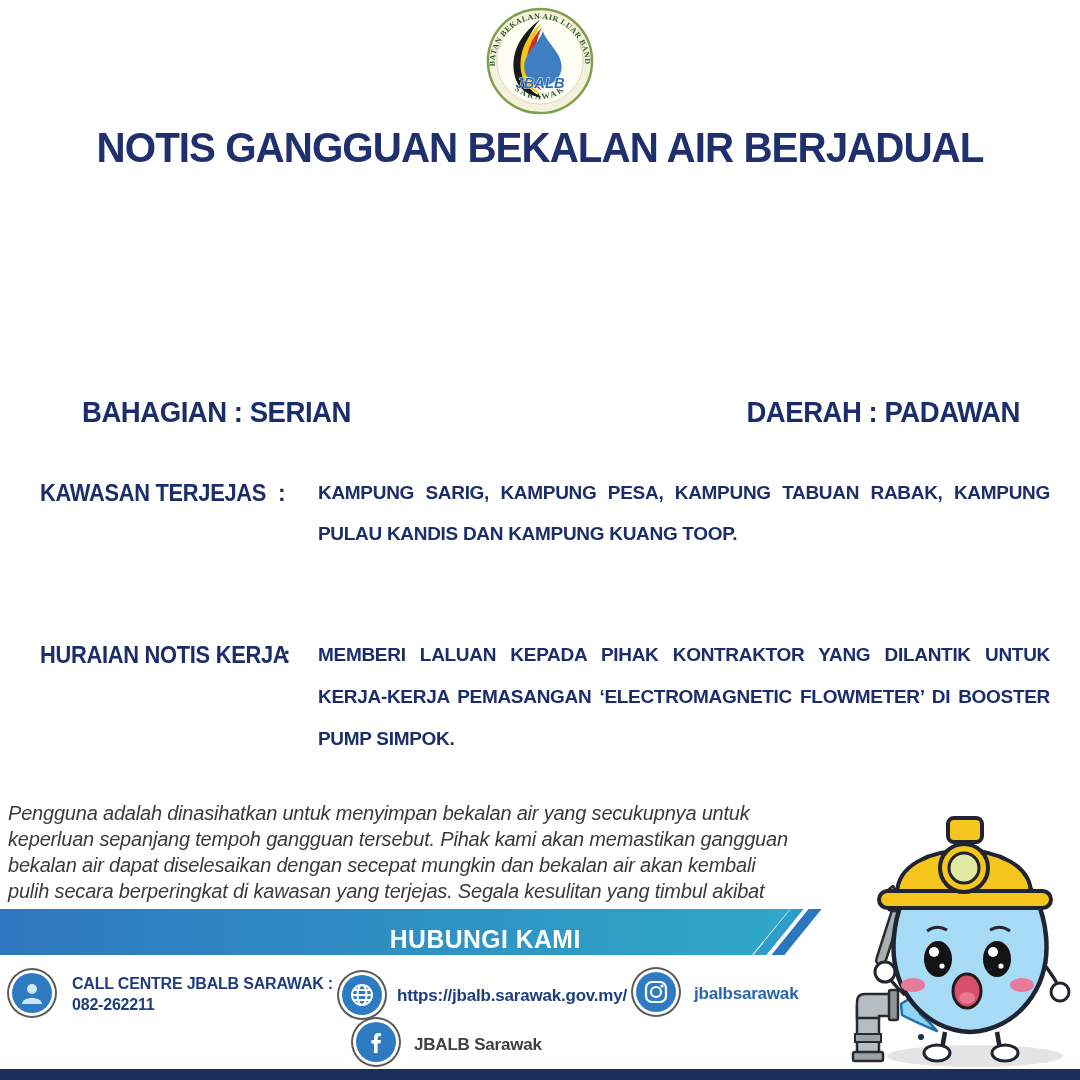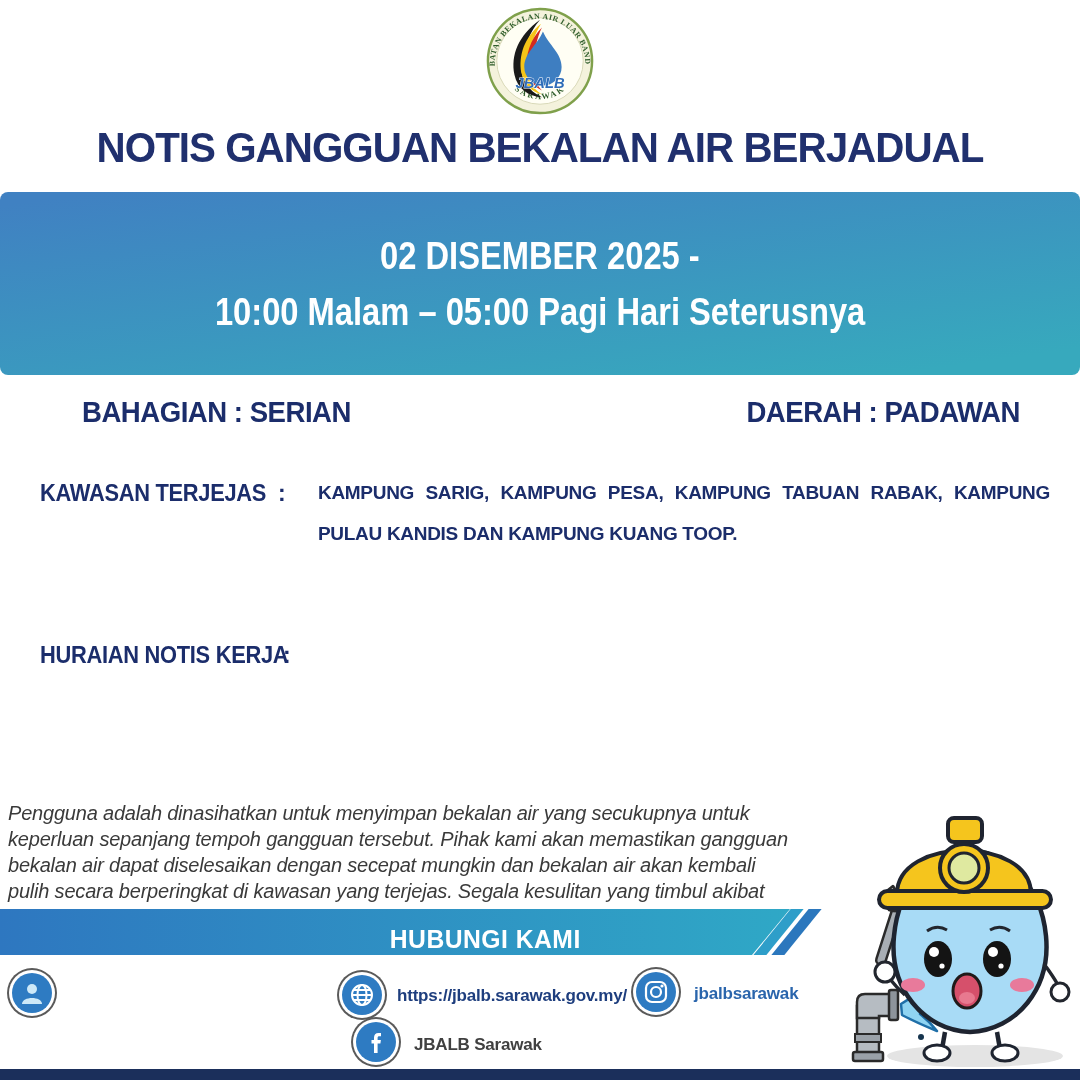--- a/index.html
+++ b/index.html
@@ -88,48 +88,49 @@
       <path d="M62,16 C40,32 32,52 36,72 C39,86 50,94 64,95 C50,88 42,76 43,62 C45,44 52,28 62,16 Z" fill="#1A1A1A"></path>
       <path d="M63,20 C46,34 40,52 43,70 C46,82 54,90 64,92 C53,85 48,74 49,62 C51,46 56,32 63,20 Z" fill="#F5C518"></path>
       <path d="M64,24 C52,36 47,52 49,66 C51,78 57,85 64,88 C57,81 54,72 55,62 C56,48 59,34 64,24 Z" fill="#D42B1E"></path>
     </g>
     <path d="M65,28 C71,42 84,50 84,64 A19,19 0 1 1 46,64 C46,50 59,42 65,28 Z" fill="#3E7EC1"></path>
     <text x="62" y="85" font-size="15" font-weight="bold" font-style="italic" fill="#2E6CB8" text-anchor="middle" stroke="#FFFFFF" stroke-width="0.9" paint-order="stroke">JBALB</text>
   </svg>
 
   <h1 id="title">NOTIS GANGGUAN BEKALAN AIR BERJADUAL</h1>
 
-  <div id="banner">
-    <div class="banner-line">02 DISEMBER 2025 -</div>
-    <div class="banner-line">10:00 Malam – 05:00 Pagi Hari Seterusnya</div>
-  </div>
 
   <div id="bahagian" class="region">BAHAGIAN : SERIAN</div>
   <div id="daerah" class="region">DAERAH : PADAWAN</div>
 
   <div id="kawasan-label" class="sec-label">KAWASAN TERJEJAS</div>
   <div id="kawasan-colon" class="sec-colon">:</div>
   <div id="kawasan-text" class="sec-text">KAMPUNG SARIG, KAMPUNG PESA, KAMPUNG TABUAN RABAK, KAMPUNG PULAU KANDIS DAN KAMPUNG KUANG TOOP.</div>
 
   <div id="huraian-label" class="sec-label">HURAIAN NOTIS KERJA</div>
   <div id="huraian-colon" class="sec-colon">:</div>
+  <div id="huraian-text" class="sec-text">MEMBERI LALUAN KEPADA PIHAK KONTRAKTOR YANG DILANTIK UNTUK KERJA-KERJA PEMASANGAN ‘ELECTROMAGNETIC FLOWMETER’ DI BOOSTER PUMP SIMPOK.</div>
 
   <p id="advisory">Pengguna adalah dinasihatkan untuk menyimpan bekalan air yang secukupnya untuk keperluan sepanjang tempoh gangguan tersebut. Pihak kami akan memastikan gangguan bekalan air dapat diselesaikan dengan secepat mungkin dan bekalan air akan kembali pulih secara berperingkat di kawasan yang terjejas. Segala kesulitan yang timbul akibat gangguan ini adalah sangat dikesali.</p>
 
   <div id="hubungi-bar">
     <div id="hubungi-text">HUBUNGI KAMI</div>
   </div>
   <div id="stripe-1" class="bar-stripe"></div>
   <div id="stripe-2" class="bar-stripe"></div>
 
   <div id="icon-person" class="c-icon">
     <svg width="26" height="26" viewBox="0 0 26 26">
       <circle cx="13" cy="9" r="5" fill="#CDE9F8"></circle>
       <path d="M3,24 C3,16 23,16 23,24 Z" fill="#CDE9F8"></path>
     </svg>
+  </div>
+  <div id="cc-text" class="c-text">
+    <div>CALL CENTRE JBALB SARAWAK :</div>
+    <div>082-262211</div>
   </div>
 
   <div id="icon-globe" class="c-icon">
     <svg width="26" height="26" viewBox="0 0 26 26">
       <circle cx="13" cy="13" r="10" fill="none" stroke="#FFFFFF" stroke-width="2"></circle>
       <ellipse cx="13" cy="13" rx="4.5" ry="10" fill="none" stroke="#FFFFFF" stroke-width="2"></ellipse>
       <line x1="3" y1="13" x2="23" y2="13" stroke="#FFFFFF" stroke-width="2"></line>
       <line x1="4.5" y1="8" x2="21.5" y2="8" stroke="#FFFFFF" stroke-width="2"></line>
       <line x1="4.5" y1="18" x2="21.5" y2="18" stroke="#FFFFFF" stroke-width="2"></line>
     </svg>

